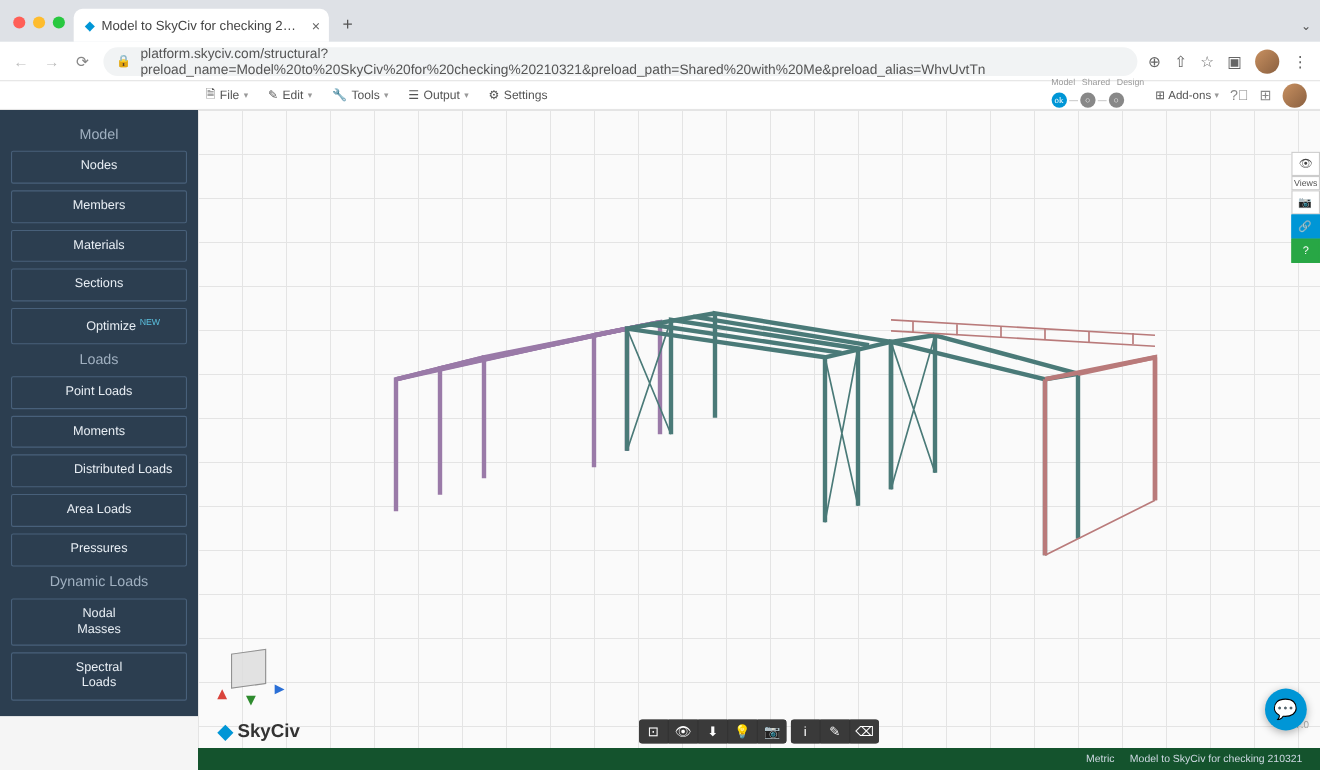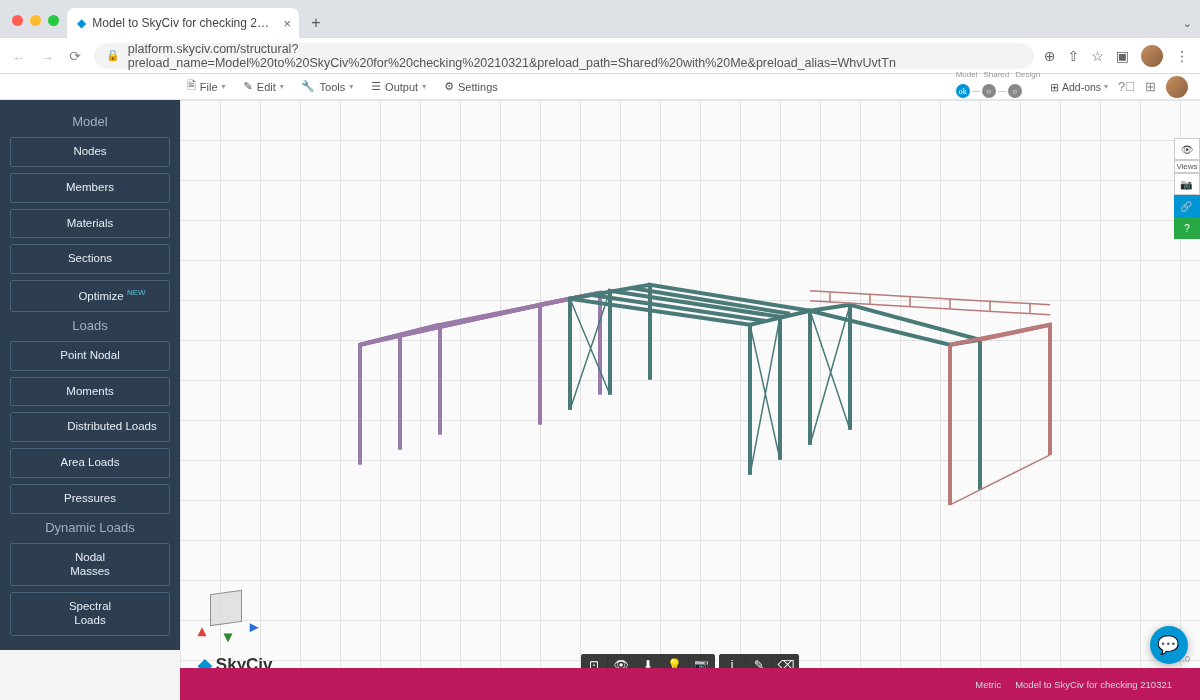--- a/index.html
+++ b/index.html
@@ -72,21 +72,21 @@
 .bt-btn { width:26px; height:22px; background:#3a3a3a; color:#fff; font-size:12px; display:flex; align-items:center; justify-content:center; cursor:pointer; }
 
 
 .right-tools { position:absolute; right:0; top:38px; display:flex; flex-direction:column; }
 .rt-btn { width:26px; height:22px; background:#fff; border:1px solid #ccc; font-size:10px; display:flex; align-items:center; justify-content:center; color:#444; cursor:pointer; }
 .rt-btn.blue { background:#0096d6; color:#fff; border-color:#0096d6; }
 .rt-btn.green { background:#28a745; color:#fff; border-color:#28a745; }
 .rt-label { font-size:8px; background:#fff; border:1px solid #ccc; text-align:center; color:#555; padding:1px 0; }
 
 
-.statusbar { position:absolute; left:180px; right:0; bottom:0; height:32px; background:#be185d; color:#cfd9e3; font-size:9.5px; display:flex; align-items:center; padding:0 28px; }
+.statusbar { position:absolute; left:180px; right:0; bottom:0; height:20px; background:#14532d; color:#cfd9e3; font-size:9.5px; display:flex; align-items:center; padding:0 16px; }
 .statusbar .r { margin-left:auto; display:flex; gap:14px; }
 
 
 .chat { position:absolute; right:12px; bottom:20px; width:38px; height:38px; border-radius:50%; background:#0096d6; color:#fff; display:flex; align-items:center; justify-content:center; font-size:18px; box-shadow:0 2px 8px rgba(0,0,0,.3); }
 
 
 .version { position:absolute; right:10px; bottom:20px; font-size:9px; color:#aaa; }
 </style>
 </head>
 <body>
@@ -186,21 +186,21 @@
   <div class="side-row">
     <div class="side-btn">Materials</div>
     <div class="side-btn">Sections</div>
   </div>
   <div class="side-row">
     <div class="side-btn full"><span>Optimize</span> <span class="sup">NEW</span></div>
   </div>
 
   <div class="side-header">Loads</div>
   <div class="side-row">
-    <div class="side-btn">Point Nodal</div>
+    <div class="side-btn">Point Loads</div>
     <div class="side-btn">Moments</div>
   </div>
   <div class="side-row">
     <div class="side-btn full">Distributed Loads</div>
   </div>
   <div class="side-row">
     <div class="side-btn">Area Loads</div>
     <div class="side-btn">Pressures</div>
   </div>
 

